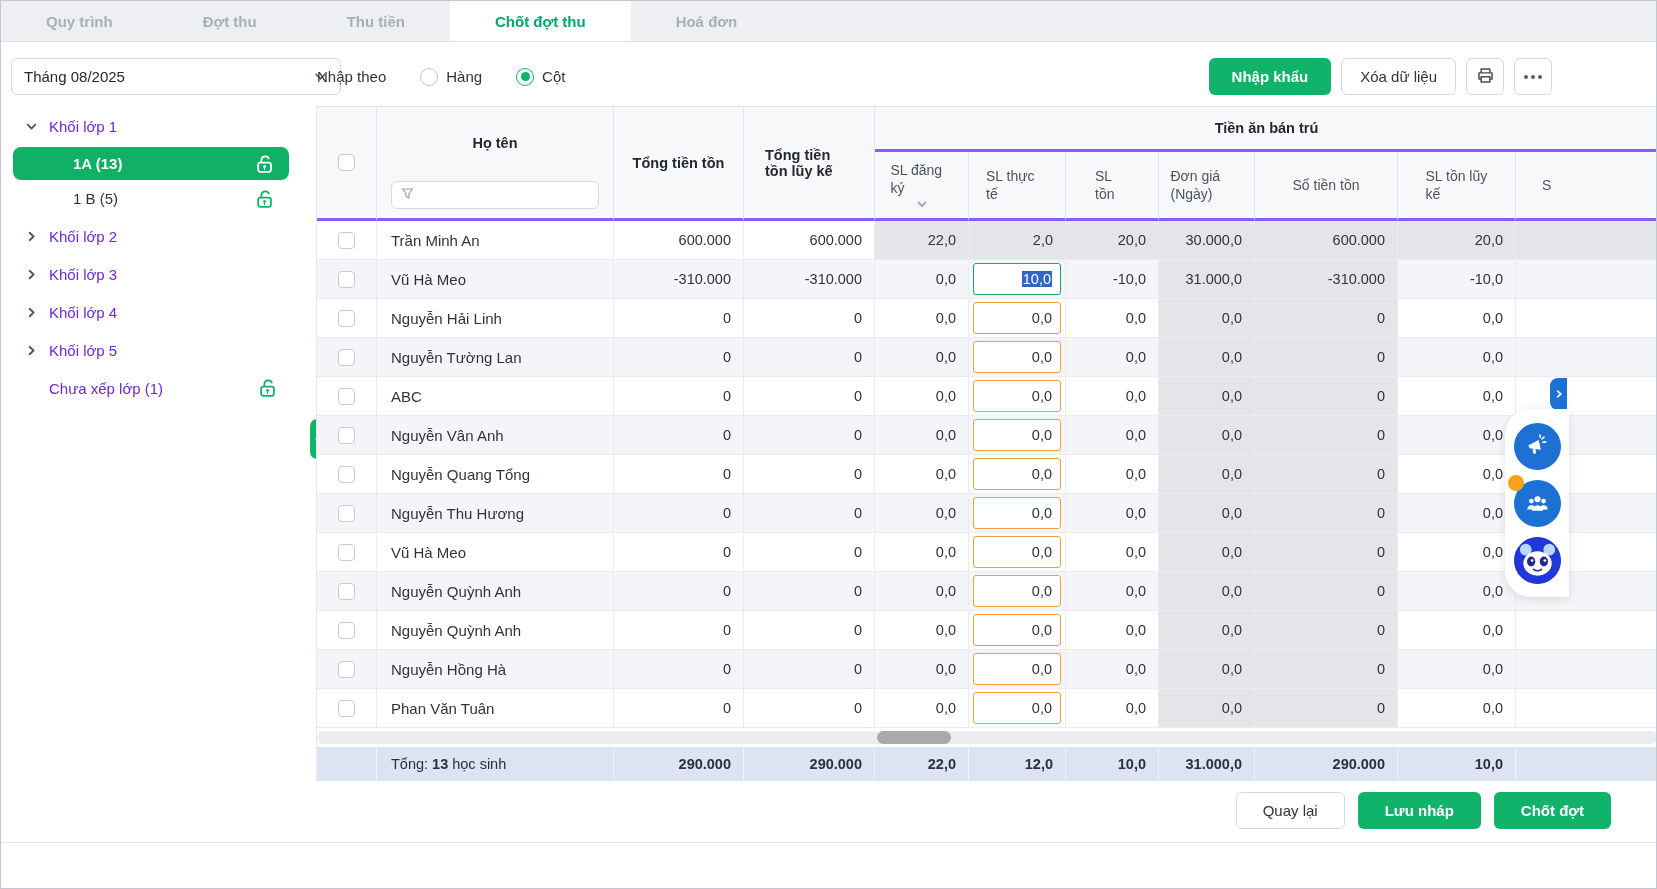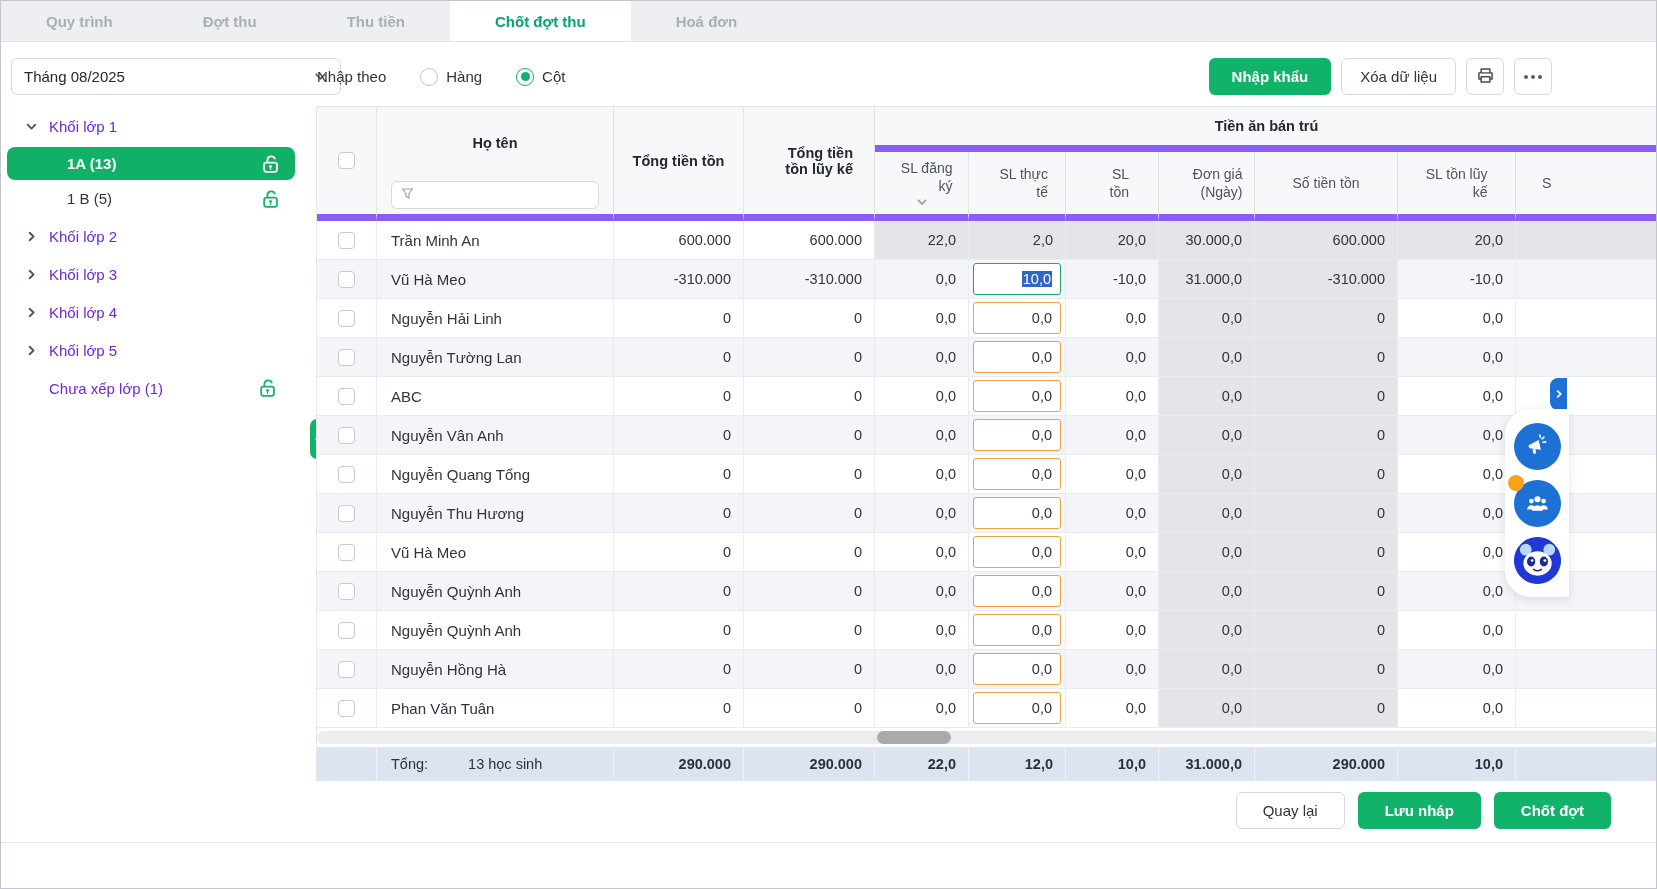--- a/index.html
+++ b/index.html
@@ -33,37 +33,37 @@
   .btn.green { background:#11b269; color:#fff; font-weight:600; padding:0 22px; }
   .btn.outline { background:#fff; border-color:#d5d8dd; color:#2f343b; padding:0 18px; }
   .btn.icon { width:38px; background:#fff; border-color:#d5d8dd; }
   .dots { display:flex; gap:3px; }
   .dots i { width:4px; height:4px; border-radius:50%; background:#575c64; }
   
   .sidetree { position:absolute; left:0; top:106px; width:300px; font-size:15px; }
   .tree-row { height:38px; display:flex; align-items:center; padding-left:24px; gap:11px; color:#6d28d9; }
   .tree-row.leaf { padding-left:48px; }
   .tree-row .lock { margin-left:auto; margin-right:22px; color:#11b269; display:flex; }
-  .pill { height:33px; margin:2px 6px; border-radius:8px; display:flex; align-items:center;
+  .pill { height:33px; margin:2px 12px; border-radius:8px; display:flex; align-items:center;
     padding-left:60px; color:#2f343b; }
   .pill .lock { margin-left:auto; margin-right:13px; color:#11b269; display:flex; }
   .pill.selected { background:#10b167; color:#fff; font-weight:600; }
   .pill.selected .lock { color:#fff; }
   
   .handle { position:absolute; left:309px; top:418px; width:14px; height:40px;
     background:#11b269; border-radius:7px; display:flex; align-items:center; justify-content:center; }
   .handle i { width:0; height:0; border:5px solid transparent; border-right:6px solid #fff; margin-right:3px; }
   
   .tablewrap { position:absolute; left:315px; top:105px; width:1342px;
     --cols: 60px 237px 130px 131px 94px 97px 93px 96px 143px 118px 1fr;
     border-left:1px solid #e6e8ec; }
   .thead { display:grid; grid-template-columns:var(--cols); grid-template-rows:45px 69px;
     background:#f7f8fa; border-top:1px solid #e3e5ea; }
-  .th { border-right:1px solid #e1e4e9; border-bottom:7px solid #8b5cf6; display:flex;
-    align-items:center; justify-content:center; text-align:right;
+  .th { border-right:1px solid #e1e4e9; border-bottom:3px solid #8b5cf6; display:flex;
+    align-items:center; justify-content:center; text-align:left;
     font-size:14.5px; font-weight:700; color:#24282f; }
   .th.span2 { grid-row:1/3; }
   .th-cb { grid-column:1; }
   .th-name { grid-column:2; flex-direction:column; justify-content:flex-start; padding-top:28px; }
   .th-t1 { grid-column:3; }
   .th-t2 { grid-column:4; } .th-t2 .t{ max-width:88px; }
   .th-group { grid-row:1; grid-column:5 / -1; border-right:none; }
   .sub { grid-row:2; font-weight:400; font-size:14px; color:#4d535b; flex-direction:column; gap:3px; }
   .sub .t { line-height:1.32; }
   .c5{grid-column:5;} .c6{grid-column:6;} .c7{grid-column:7;} .c8{grid-column:8;}
@@ -94,21 +94,21 @@
   .editbox .sel { background:#3166c4; color:#fff; padding:0 1px; }
   
   .hscroll { margin-top:3px; height:13px; background:#ededef; border-radius:7px; position:relative; }
   .hthumb { position:absolute; left:560px; top:0; width:74px; height:13px; background:#a9a9ae; border-radius:7px; }
   
   .tfoot { margin-top:3px; display:grid; grid-template-columns:var(--cols); height:34px; background:#dde4f1; }
   .fcell { display:flex; align-items:center; font-size:14.5px; font-weight:700; color:#2b303a;
     border-right:1px solid #edf1f8; }
   .fcell.num { justify-content:flex-end; padding-right:12px; }
   .fcell.label { padding-left:14px; font-weight:400; gap:4px; }
-  .fcell.label b { font-weight:400;margin-left:36px; }
+  .fcell.label b { font-weight:700; }
   .fcell.last { border-right:none; }
   
   .actions { position:absolute; right:45px; top:791px; display:flex; gap:13px; }
   .actions .btn { padding:0 26px; }
   .content-end { position:absolute; left:0; right:0; top:841px; border-top:1px solid #e4e6ea; }
   
   .side-chevron { position:absolute; left:1549px; top:377px; width:17px; height:32px;
     background:#1d71d4; border-radius:8px 0 0 8px; display:flex; align-items:center; justify-content:center; }
   .float-panel { position:absolute; left:1504px; top:408px; width:64px; height:188px; background:#fff;
     border-radius:26px 0 0 26px; box-shadow:0 2px 10px rgba(40,50,70,.14);

